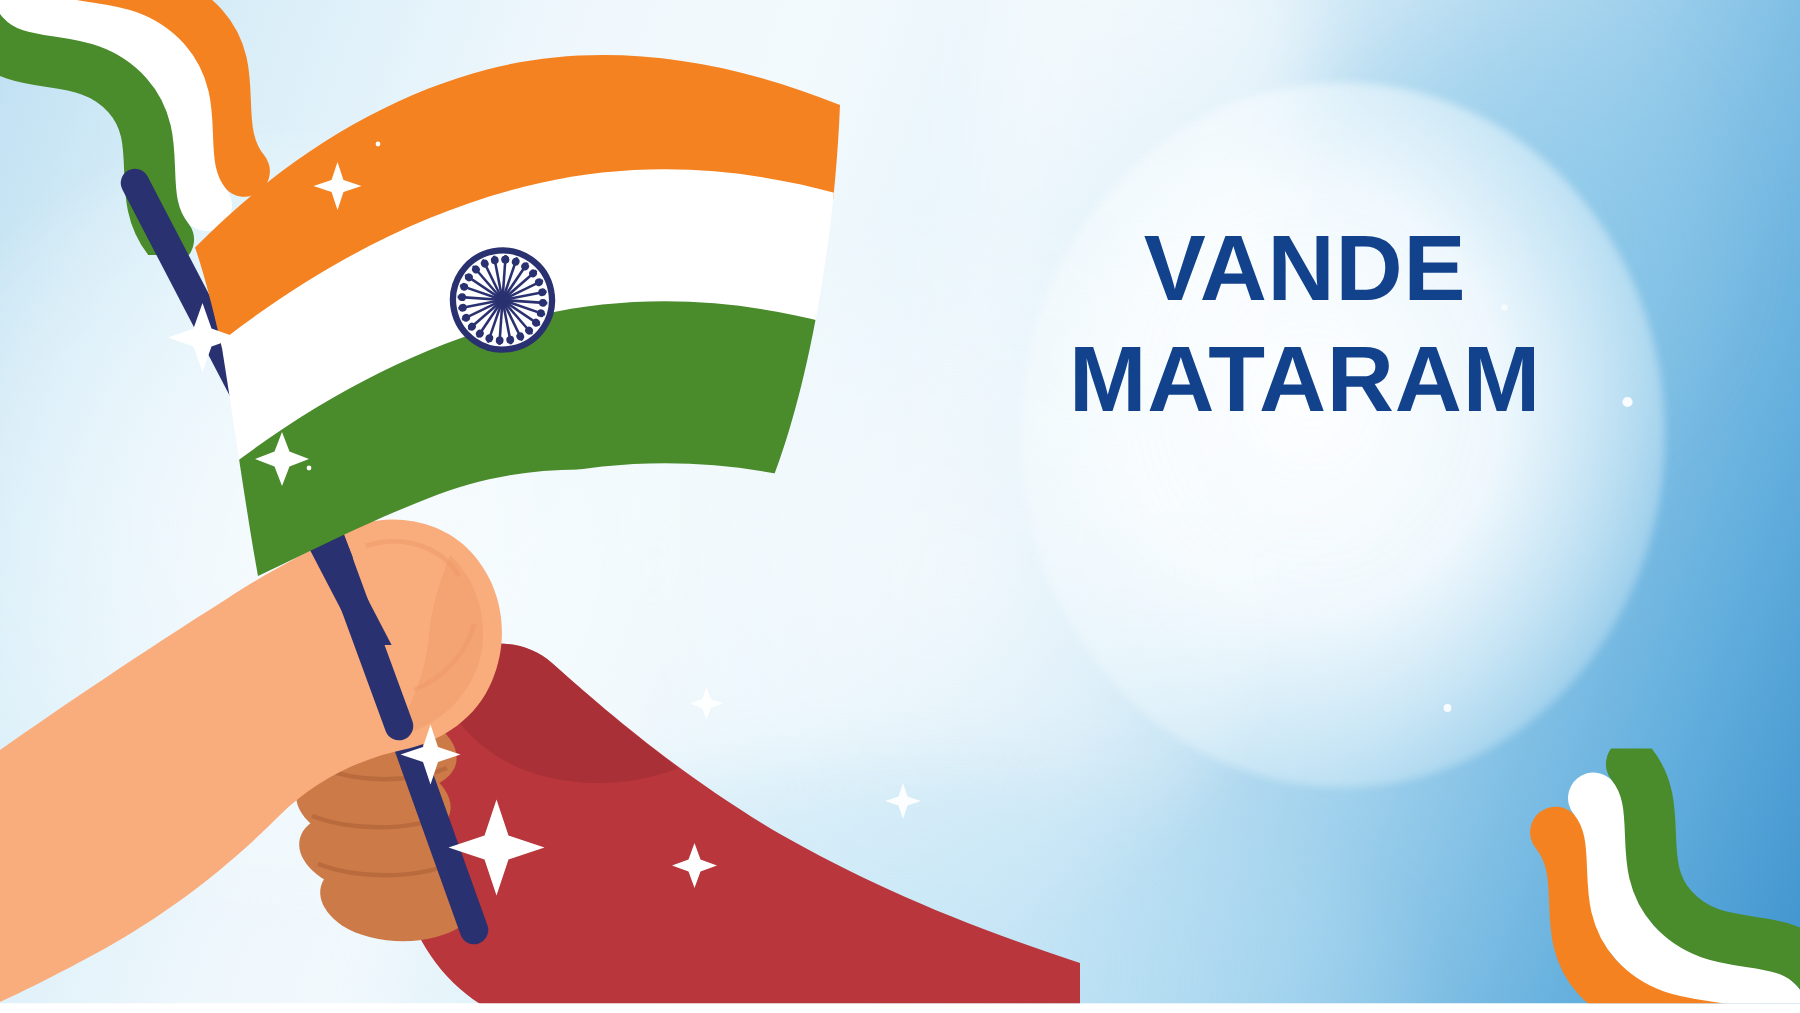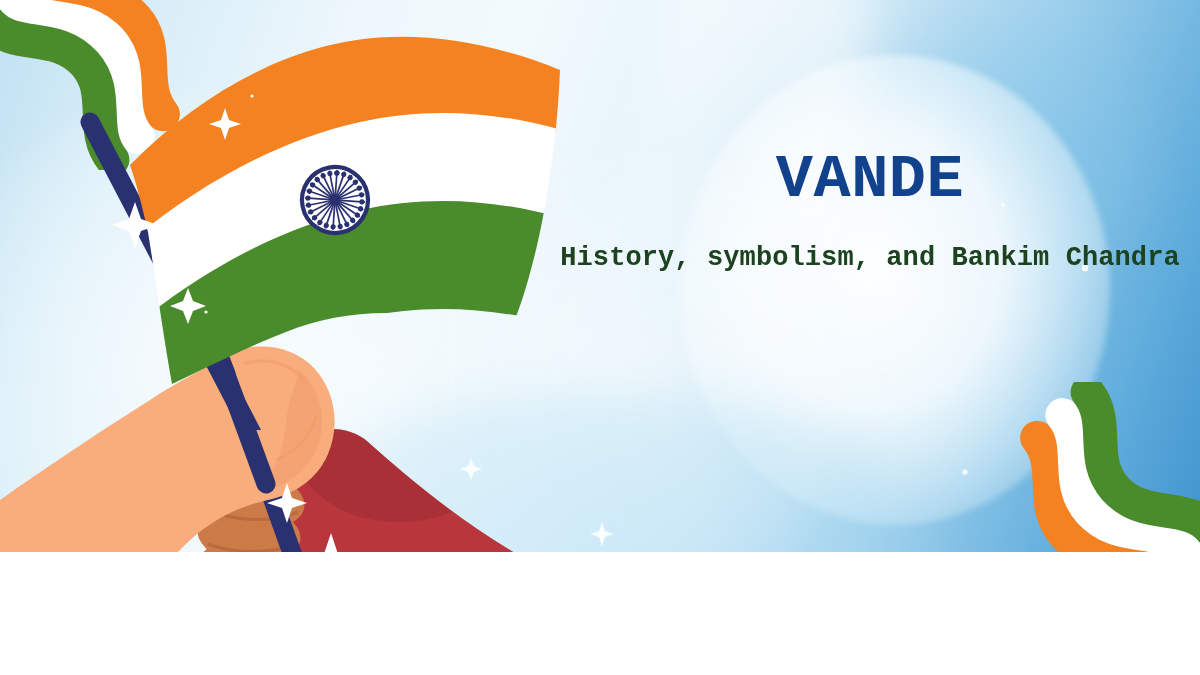--- a/index.html
+++ b/index.html
@@ -3,23 +3,23 @@
 <meta charset="utf-8">
 <style>
   html, body {
     margin: 0;
     padding: 0;
     background: #ffffff;
   }
   #poster {
     position: relative;
     width: 1200px;
-    height: 552px;
+    height: 669px;
     overflow: hidden;
-    font-family: Liberation Mono, monospace;
+    font-family: Liberation Sans, sans-serif;
     background: linear-gradient(110deg,
         #bfe0f2 0%,
         #d9eef8 12%,
         #eef7fc 26%,
         #f3fafd 38%,
         #e6f4fb 50%,
         #cfe8f6 62%,
         #9ed0ec 76%,
         #62aedd 90%,
         #3f93ce 100%);
@@ -315,19 +315,19 @@
       <path d="M471,458 L474,466 L482,469 L474,472 L471,480 L468,472 L460,469 L468,466 Z"></path>
       <circle cx="1085" cy="268" r="3.4"></circle>
       <circle cx="965" cy="472" r="2.6"></circle>
       <circle cx="1003" cy="205" r="2.2" opacity="0.7"></circle>
     </g>
   </svg>
 
   <div id="text-block">
     <h1 id="headline">
       <span class="hl-line" id="headline-line-1">VANDE</span>
+      <span class="hl-line" id="headline-line-2">MATARAM</span>
     </h1>
     <div id="subtitle">
-      <span class="sub-line">History, symbolism, and Bankim Chandra</span>
     </div>
   </div>
 
 </div>
 
 </body></html>

